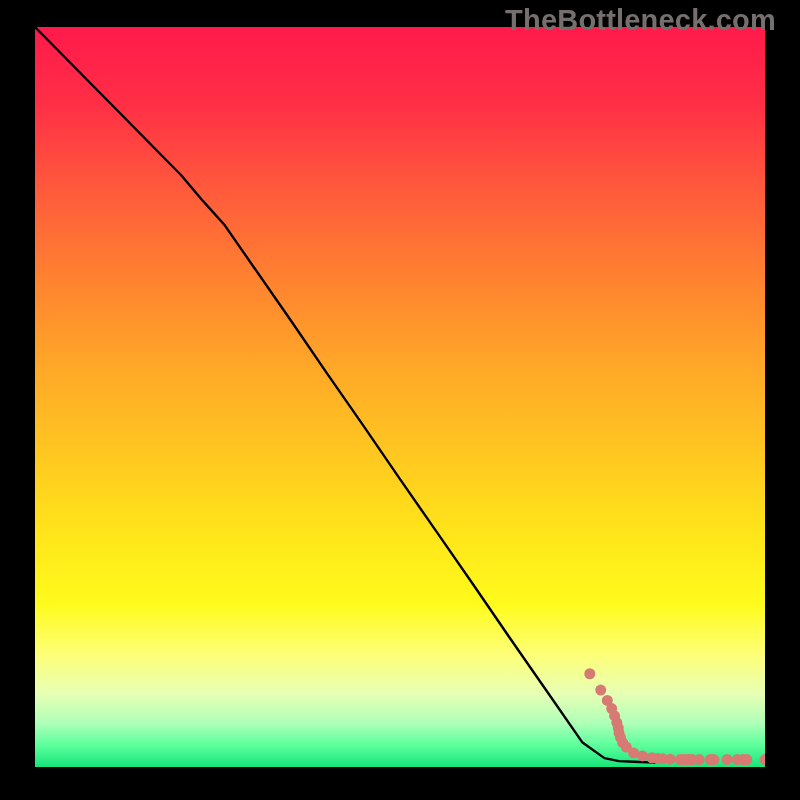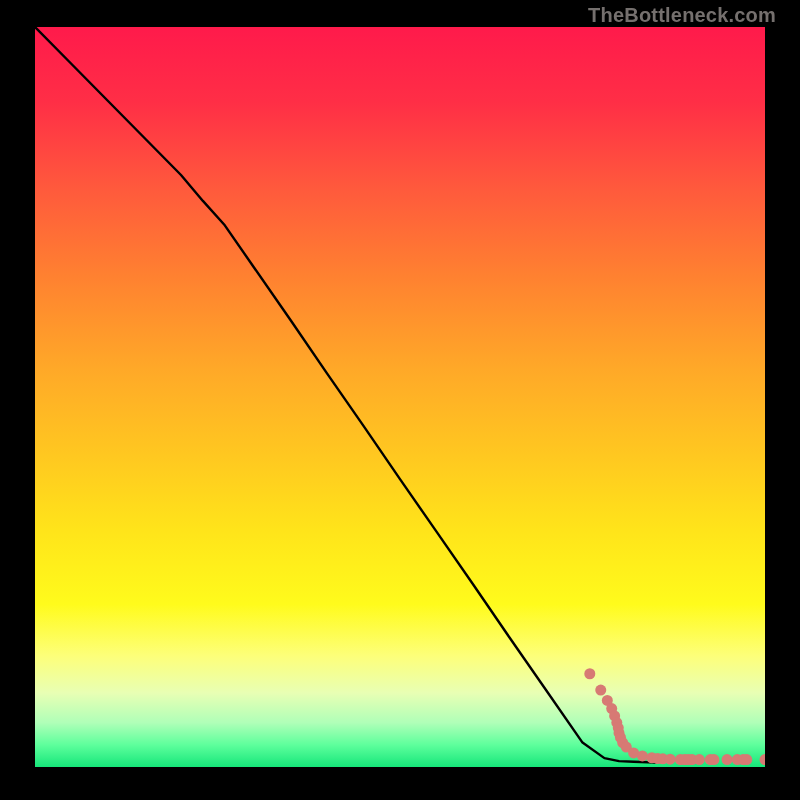--- a/index.html
+++ b/index.html
@@ -55,21 +55,21 @@
     position: absolute;
     left: 0;
     top: 0;
     width: 730px;
     height: 740px;
   }
   .watermark {
     position: absolute;
     top: 4px;
     right: 24px;
-    font-size: 20px;
+    font-size: 29px;
     font-weight: 600;
     color: #75706e;
     letter-spacing: 0.2px;
     user-select: none;
   }
 </style>
 </head>
 <body>
 
 <div class="frame">

